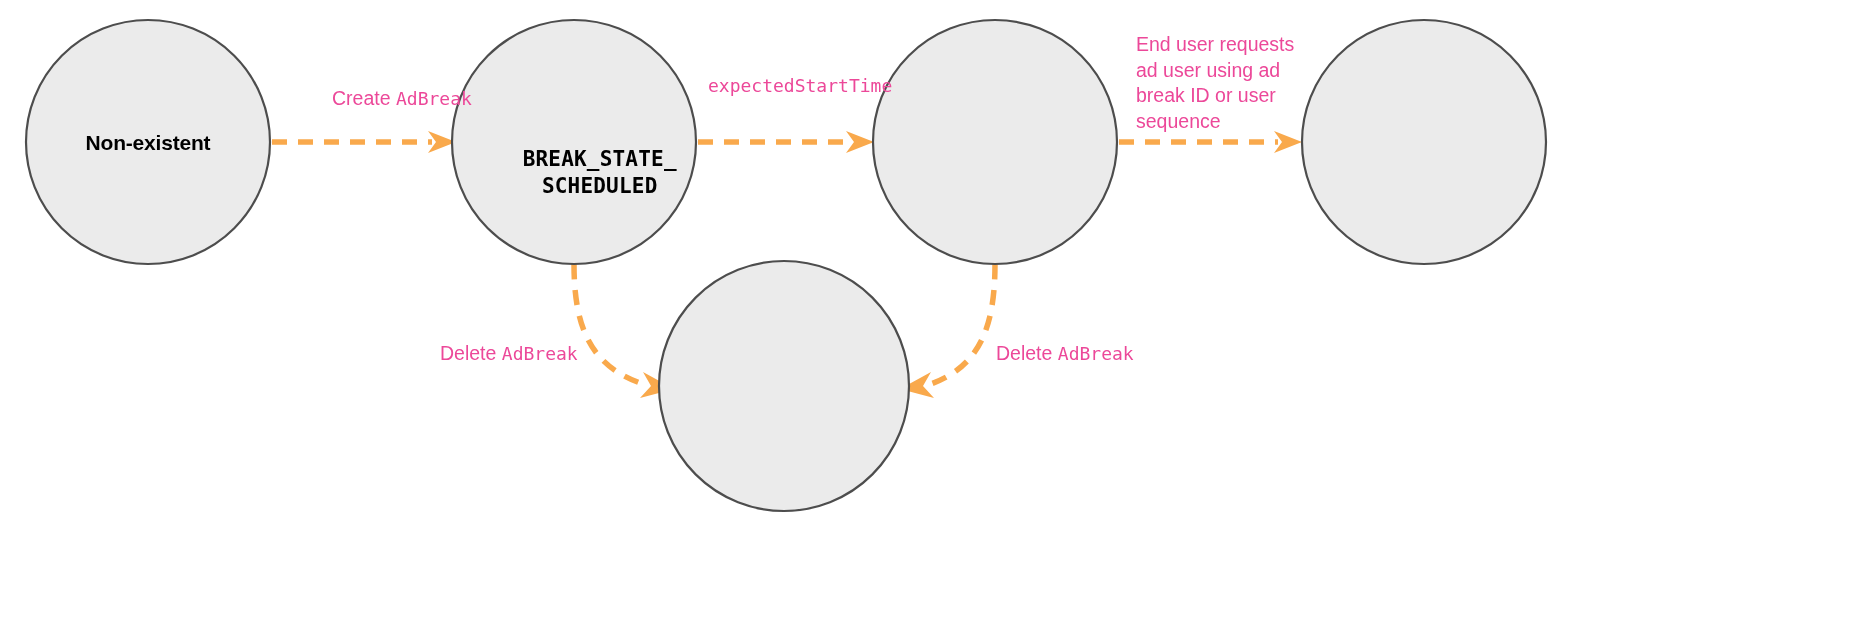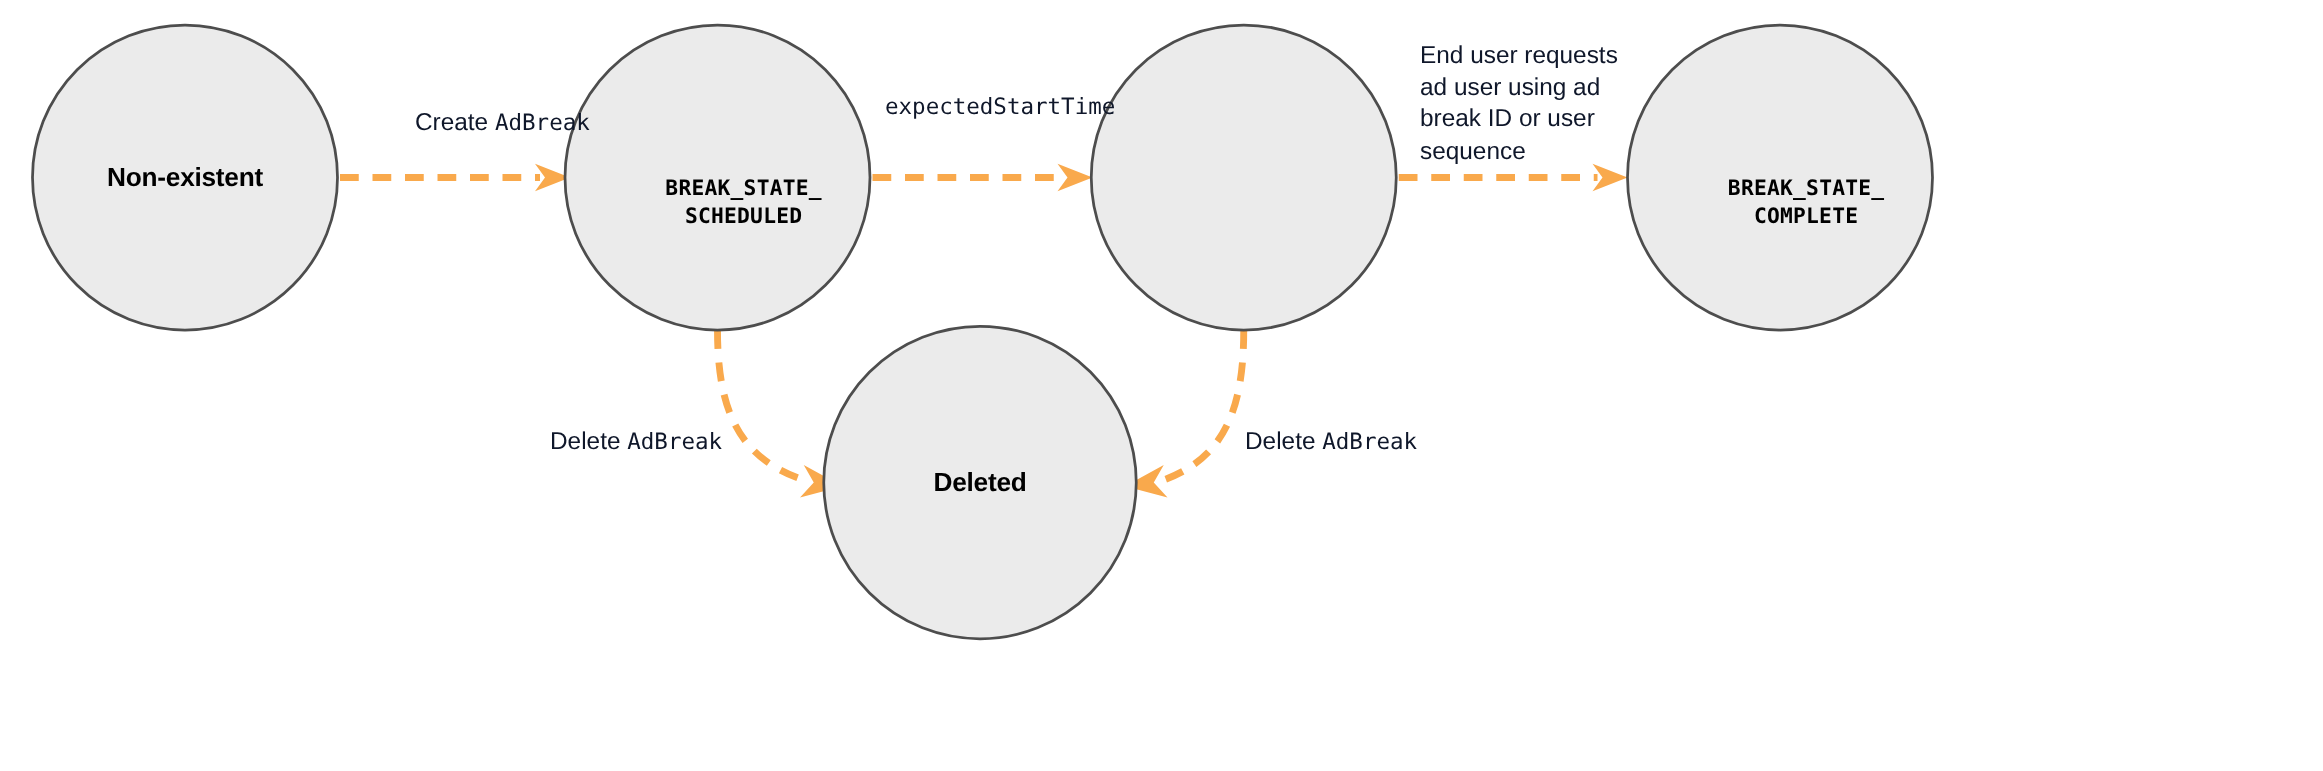--- a/index.html
+++ b/index.html
@@ -52,26 +52,26 @@
     pointer-events: none;
     white-space: pre;
   }
   .node-label.plain {
     font-family: "Liberation Sans", sans-serif;
     font-size: 21px;
     letter-spacing: -0.2px;
   }
   .node-label.mono {
     font-family: "DejaVu Sans Mono", "Liberation Mono", monospace;
-    font-size: 17px;
+    font-size: 21px;
     letter-spacing: 0.2px;
   }
   .edge-label {
     position: absolute;
-    color: #0f172a;
+    color: #ec4899;
     font-family: "Liberation Sans", sans-serif;
     font-size: 19.5px;
     line-height: 1.32;
     white-space: nowrap;
     pointer-events: none;
   }
   .edge-label .mono-run {
     font-family: "DejaVu Sans Mono", "Liberation Mono", monospace;
     font-size: 18px;
   }
@@ -122,26 +122,21 @@
   </svg>
 
   <div class="node-label plain" style="left:28px; top:130px; width:240px;">Non-existent</div>
 
   <div class="node-label mono" style="left:454px; top:119px; width:240px;">
     <span class="ln">BREAK_STATE_</span>
     <span class="ln">SCHEDULED</span>
   </div>
 
 
-  <div class="node-label mono" style="left:1304px; top:119px; width:240px;">
-    <span class="ln">BREAK_STATE_</span>
-    <span class="ln">COMPLETE</span>
-  </div>
 
-  <div class="node-label plain" style="left:664px; top:374px; width:240px;">Deleted</div>
 
   <div class="edge-label" style="left:296px; top:86px;margin-left:36px;">
     <span>Create </span><span class="mono-run">AdBreak</span>
   </div>
 
   <div class="edge-label" style="left:708px; top:74px;">
     <span class="ln mono-run">expectedStartTime</span>
   </div>
 
   <div class="edge-label multi" style="left:1136px; top:32px; width:170px;">

